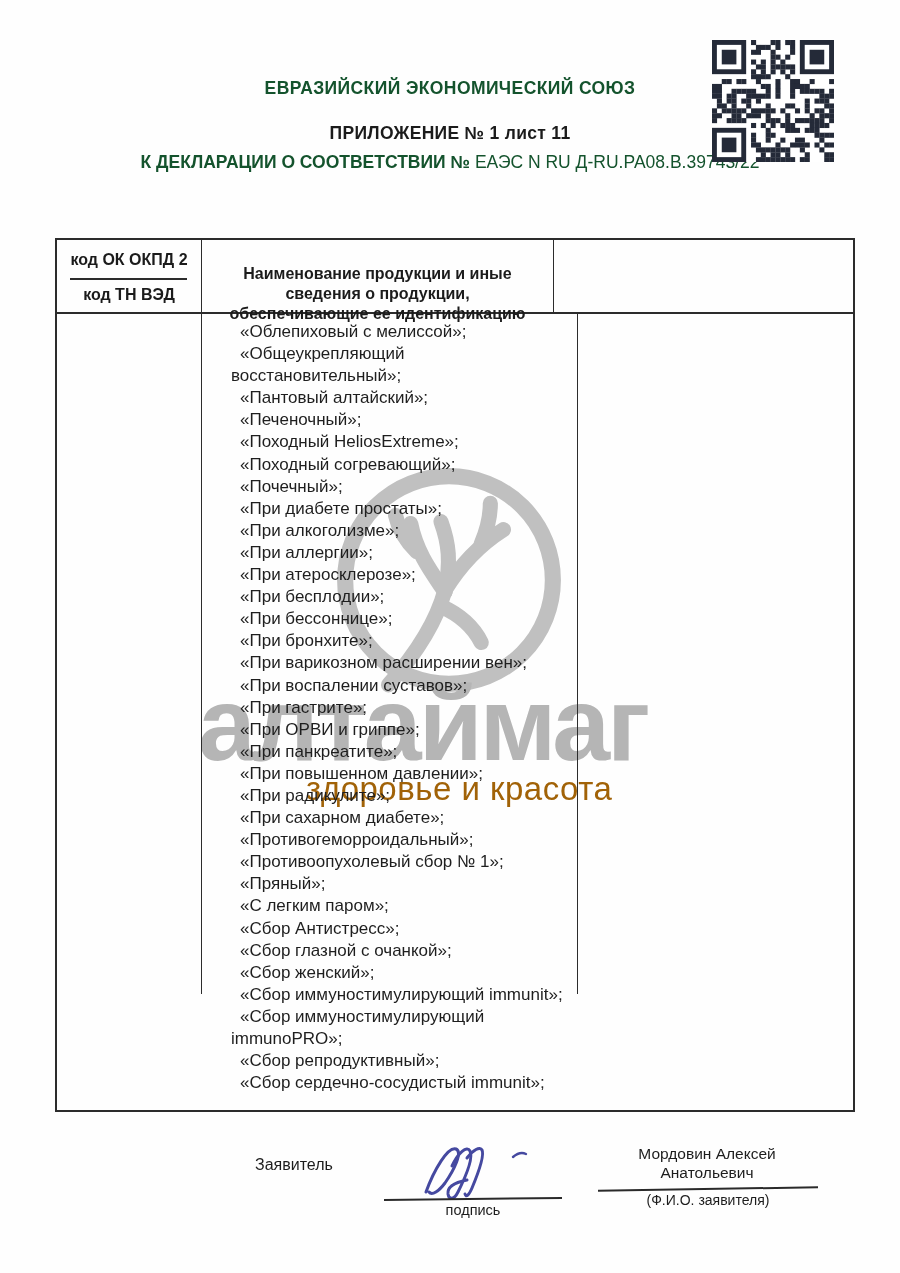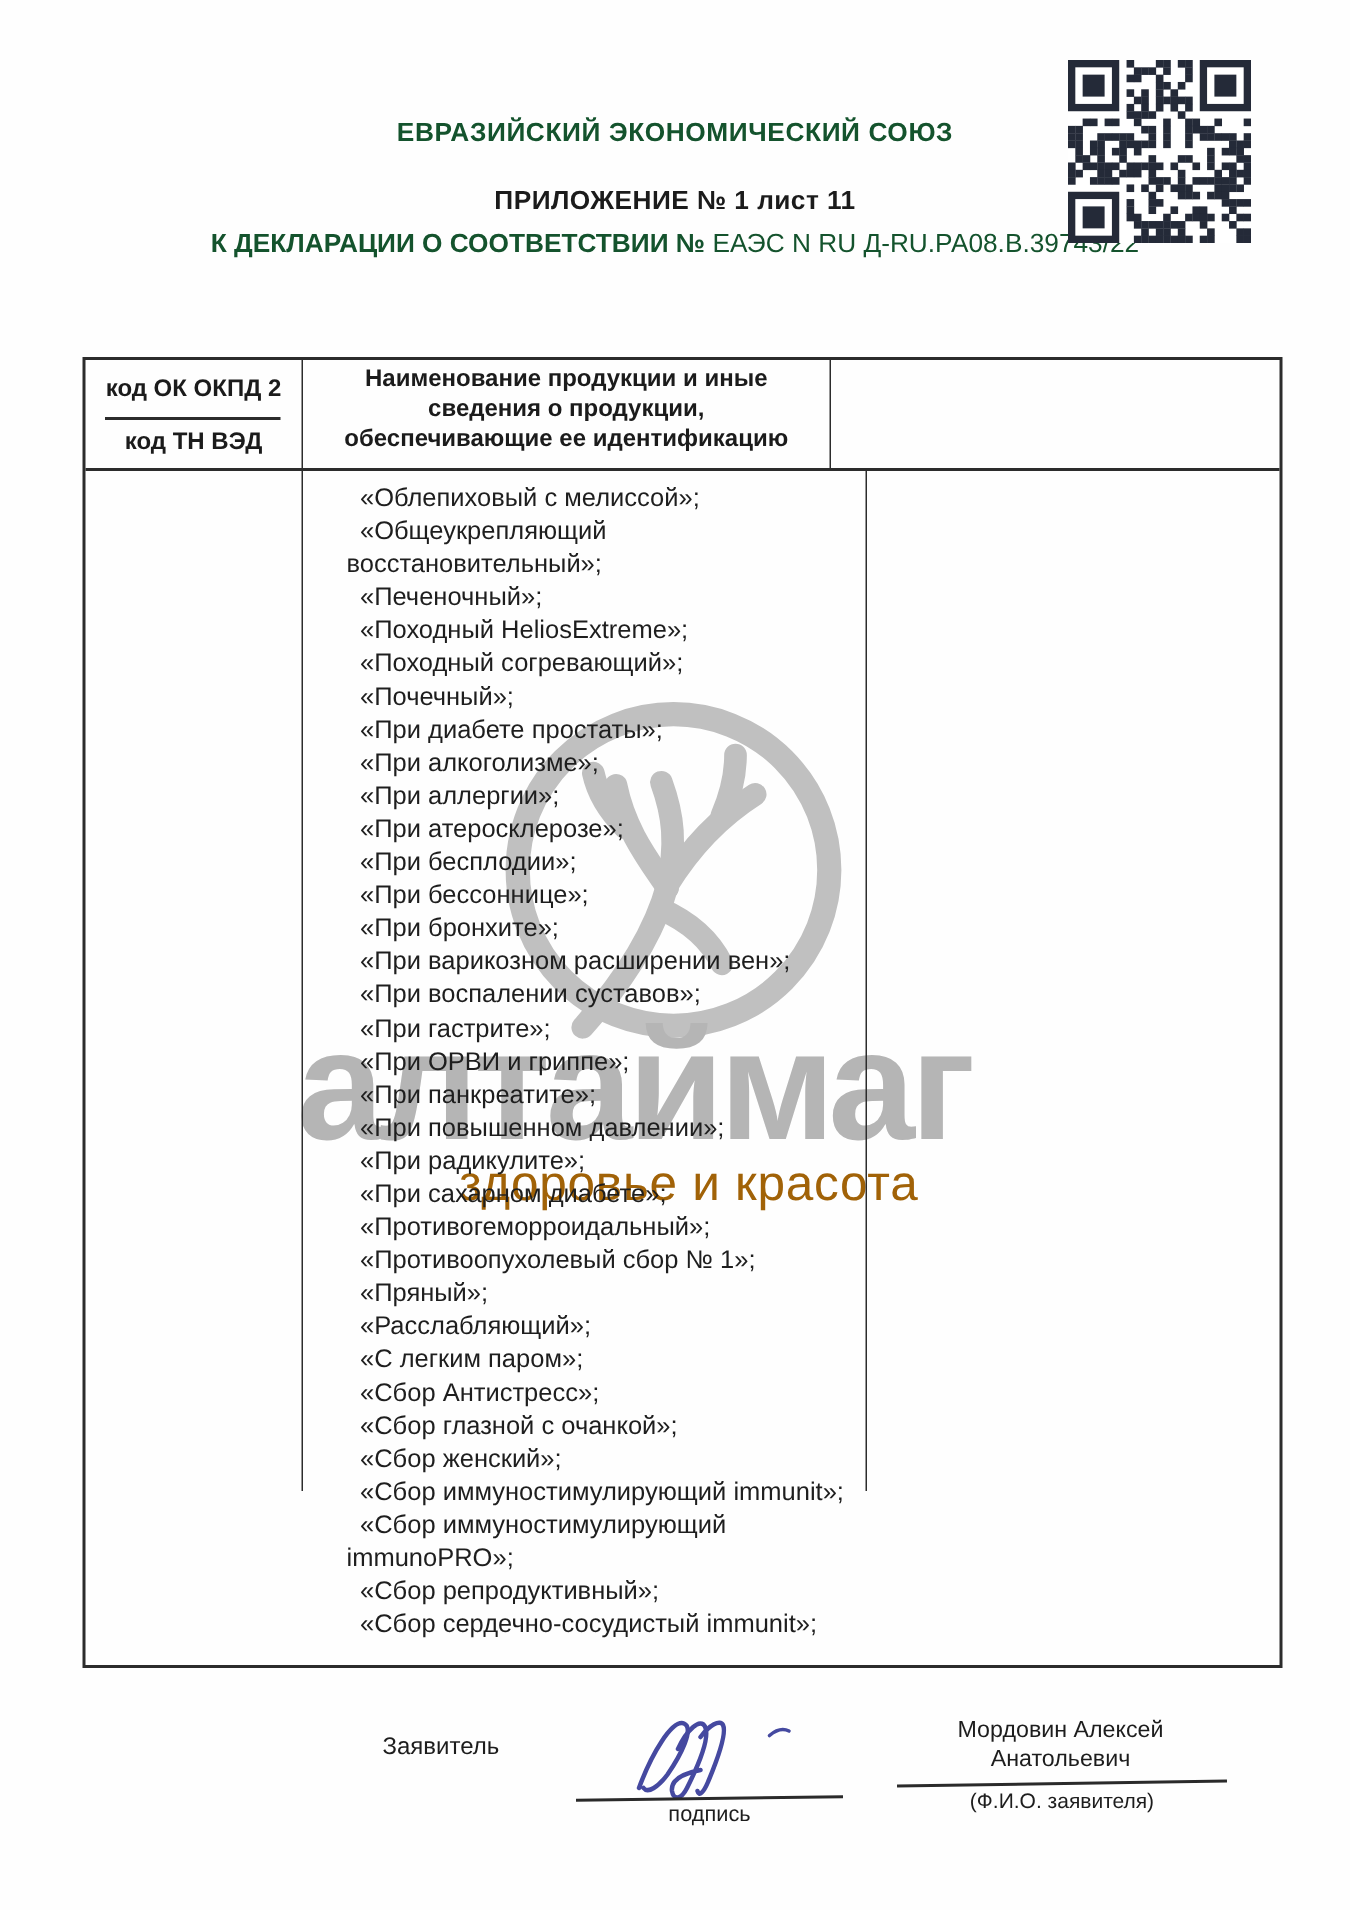--- a/index.html
+++ b/index.html
@@ -46,21 +46,21 @@
   .t-row { display:flex; width:100%; }
   .t-head { height:74px; border-bottom:2px solid #2c2c2c; }
   .t-body { height:680px;gap:24px; }
   .c1 { width:145px; border-right:1.5px solid #2c2c2c; position:relative; }
   .c2 { width:352px; border-right:1.5px solid #2c2c2c; position:relative; }
   .c3 { flex:1; position:relative; }
   .hc { font-weight:700; font-size:16px; text-align:center; color:#1b1b1b; }
   .c1-top { position:absolute; top:11px; left:0; width:100%; }
   .c1-rule { position:absolute; top:38px; left:13px; width:117px; height:2px; background:#2c2c2c; }
   .c1-bot { position:absolute; top:46px; left:0; width:100%; }
-  .hc2 { padding-top:3px; line-height:20px; }
+  .hc2 { padding-top:24px; line-height:20px; }
   .hc3 { padding-top:7px; line-height:20px; }
 
   .prod-list { padding-top:7px; }
   .prod-line {
     font-size:17px; line-height:22.1px; color:#1e1e1e;
     white-space:nowrap; padding-left:5px;
   }
   .prod-line.first { padding-left:14px; }
 
   
@@ -349,20 +349,21 @@
         <div>обеспечивающие ее идентификацию</div>
       </div>
     </div>
     <div class="t-row t-body">
       <div class="c1"></div>
       <div class="c2">
         <div class="prod-list" id="product-list">
             <div class="prod-line first">«Облепиховый с мелиссой»;</div>
             <div class="prod-line first">«Общеукрепляющий</div>
             <div class="prod-line">восстановительный»;</div>
+            <div class="prod-line first">«Пантовый алтайский»;</div>
             <div class="prod-line first">«Печеночный»;</div>
             <div class="prod-line first">«Походный HeliosExtreme»;</div>
             <div class="prod-line first">«Походный согревающий»;</div>
             <div class="prod-line first">«Почечный»;</div>
             <div class="prod-line first">«При диабете простаты»;</div>
             <div class="prod-line first">«При алкоголизме»;</div>
             <div class="prod-line first">«При аллергии»;</div>
             <div class="prod-line first">«При атеросклерозе»;</div>
             <div class="prod-line first">«При бесплодии»;</div>
             <div class="prod-line first">«При бессоннице»;</div>
@@ -371,21 +372,20 @@
             <div class="prod-line first">«При воспалении суставов»;</div>
             <div class="prod-line first">«При гастрите»;</div>
             <div class="prod-line first">«При ОРВИ и гриппе»;</div>
             <div class="prod-line first">«При панкреатите»;</div>
             <div class="prod-line first">«При повышенном давлении»;</div>
             <div class="prod-line first">«При радикулите»;</div>
             <div class="prod-line first">«При сахарном диабете»;</div>
             <div class="prod-line first">«Противогеморроидальный»;</div>
             <div class="prod-line first">«Противоопухолевый сбор № 1»;</div>
             <div class="prod-line first">«Пряный»;</div>
-            <div class="prod-line first">«Расслабляющий»;</div>
             <div class="prod-line first">«С легким паром»;</div>
             <div class="prod-line first">«Сбор Антистресс»;</div>
             <div class="prod-line first">«Сбор глазной с очанкой»;</div>
             <div class="prod-line first">«Сбор женский»;</div>
             <div class="prod-line first">«Сбор иммуностимулирующий immunit»;</div>
             <div class="prod-line first">«Сбор иммуностимулирующий</div>
             <div class="prod-line">immunoPRO»;</div>
             <div class="prod-line first">«Сбор репродуктивный»;</div>
             <div class="prod-line first">«Сбор сердечно-сосудистый immunit»;</div>
           </div>

